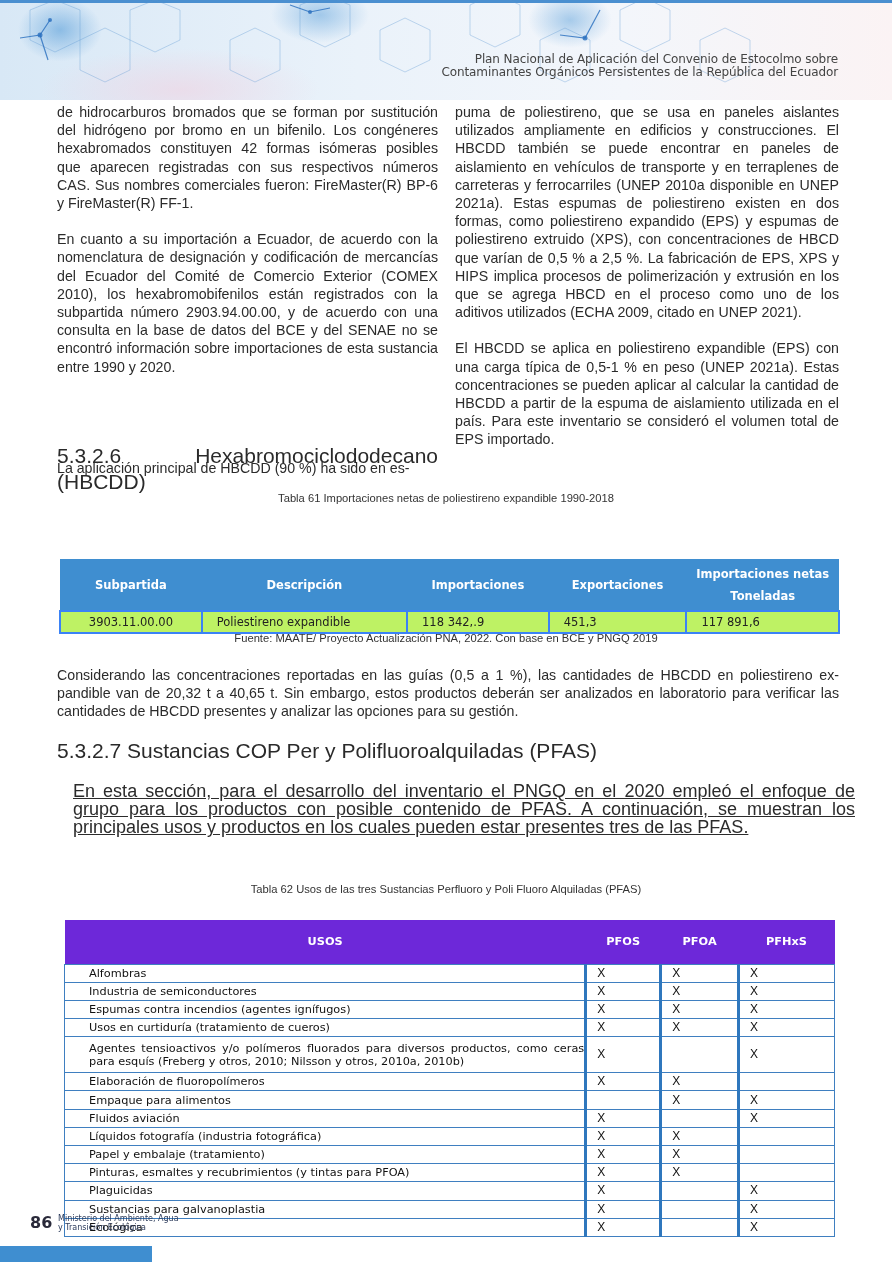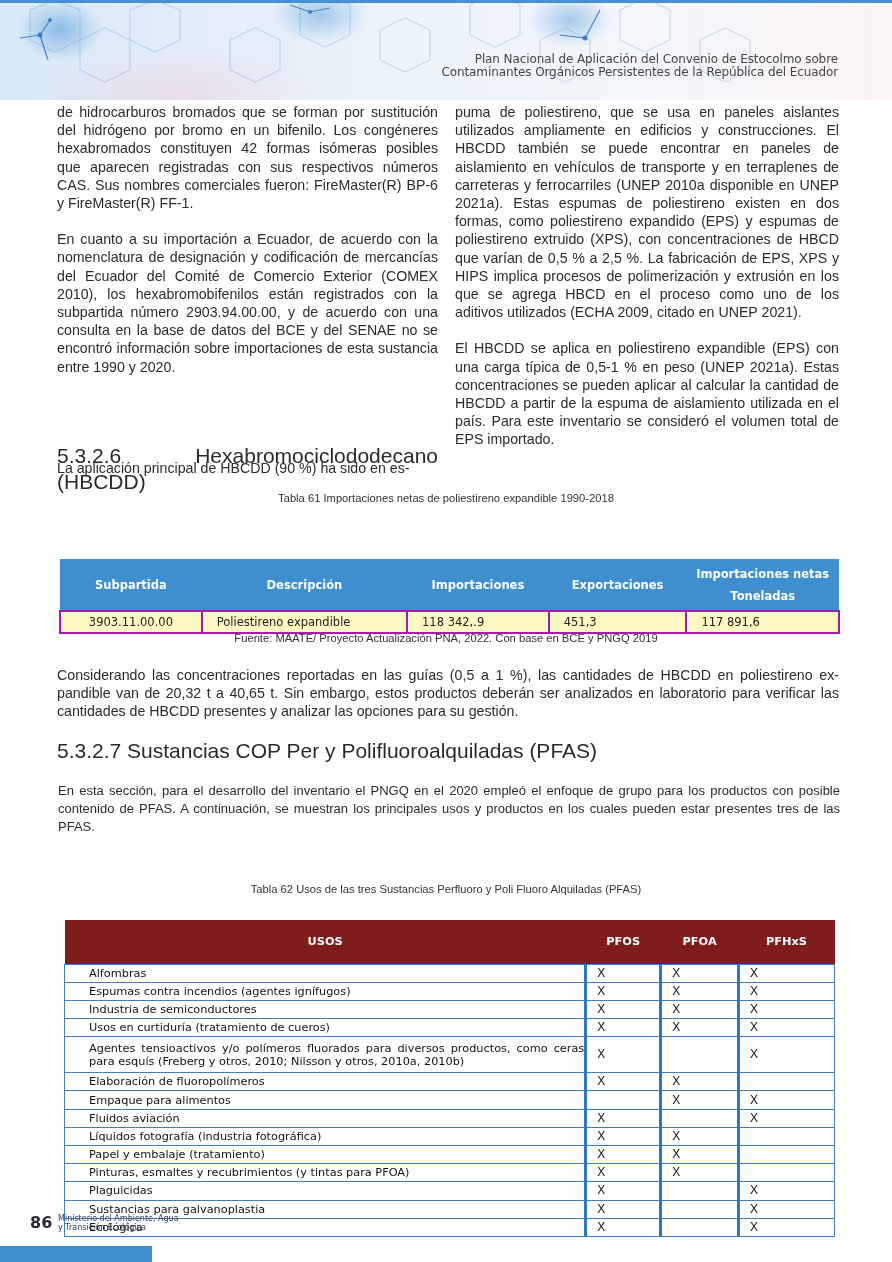--- a/index.html
+++ b/index.html
@@ -36,26 +36,26 @@
   .p-hbcdd { position: absolute; left: 57px; top: 459px; width: 381px; font-size: 14.2px; line-height: 18px; color: #2b2b2b; }
 
   .caption { position: absolute; left: 0; width: 892px; text-align: center; font-size: 11.2px; color: #333; }
   .cap61 { top: 492px; }
   .src61 { top: 632px; }
   .cap62 { top: 883px; }
 
   table { border-collapse: collapse; font-family: "DejaVu Sans", sans-serif; margin-top: 40px; }
   .t61 { position: absolute; left: 59px; top: 519px; width: 781px; font-size: 11.5px; }
   .t61 th { background: #3f8ed0; color: #fff; font-weight: bold; height: 52px; font-size: 11.5px; border: 0; }
-  .t61 td { border: 2px solid #a21caf; height: 22px; padding: 0 14px; color: #222; background: #fef9c3; }
+  .t61 td { border: 2px solid #3b82f6; height: 22px; padding: 0 14px; color: #222; background: #bef264; }
   .t61 td.c { text-align: center; }
   .t61 th.twoline { line-height: 22px; }
 
   .t62 { position: absolute; left: 64px; top: 880px; width: 771px; font-size: 11.3px; }
-  .t62 th { background: #7f1d1d; color: #fff; font-weight: bold; height: 44px; border: 0; font-size: 11.3px; }
+  .t62 th { background: #6d28d9; color: #fff; font-weight: bold; height: 44px; border: 0; font-size: 11.3px; }
   .t62 td { border-top: 1.5px solid #3f7fc0; border-bottom: 1.5px solid #3f7fc0; height: 18.2px; padding: 0 0; color: #111; background: #fff; line-height: 13px; }
   .t62 td.uso { padding-left: 24px; border-left: 1.5px solid #3f7fc0; text-align: justify; }
   .t62 td.mark { border-left: 3px solid #2f77bd; padding-left: 10px; font-family: "Liberation Sans", sans-serif; font-size: 12px; }
   .t62 td.last { border-right: 1.5px solid #3f7fc0; }
   .t62 tr.tall td { height: 36px; }
 
   .footer-num { position: absolute; left: 30px; top: 1213px; font-family: "DejaVu Sans", sans-serif; font-weight: bold; font-size: 16px; color: #2a2a3a; }
   .footer-org { position: absolute; left: 58px; top: 1215px; font-family: "DejaVu Sans", sans-serif; font-size: 8px; line-height: 8.5px; color: #2b3a5a; }
   .footer-bar { position: absolute; left: 0; top: 1246px; width: 152px; height: 16px; background: #3f8ed0; }
 </style>
@@ -146,21 +146,21 @@
     </tr>
   </tbody>
 </table>
 
 <div class="caption src61">Fuente: MAATE/ Proyecto Actualización PNA, 2022. Con base en BCE y PNGQ 2019</div>
 
 <div class="col" style="left:57px; top:666px; width:782px; font-size:14.2px; line-height:18.2px;">Considerando las concentraciones reportadas en las guías (0,5 a 1 %), las cantidades de HBCDD en poliestireno ex­pandible van de 20,32 t a 40,65 t. Sin embargo, estos productos deberán ser analizados en laboratorio para verificar las cantidades de HBCDD presentes y analizar las opciones para su gestión.</div>
 
 <div class="h-section" style="position:absolute; left:57px; top:738px; width:782px;">5.3.2.7  Sustancias COP Per y Polifluoroalquiladas (PFAS)</div>
 
-<div class="col" style="left:58px; top:782px; width:782px; font-size:13px; line-height:18.2px;">En esta sección, para el desarrollo del inventario el PNGQ en el 2020 empleó el enfoque de grupo para los productos con posible contenido de PFAS. A continuación, se muestran los principales usos y productos en los cuales pueden estar presentes tres de las PFAS.</div>
+<div class="col" style="left:73px; top:782px; width:782px; font-size:18px; line-height:18.2px;text-decoration:underline;">En esta sección, para el desarrollo del inventario el PNGQ en el 2020 empleó el enfoque de grupo para los productos con posible contenido de PFAS. A continuación, se muestran los principales usos y productos en los cuales pueden estar presentes tres de las PFAS.</div>
 
 <div class="caption cap62">Tabla 62 Usos de las tres Sustancias Perfluoro y Poli Fluoro Alquiladas (PFAS)</div>
 
 <table class="t62">
   <colgroup>
     <col style="width:522px">
       <col style="width:75px">
       <col style="width:78px">
       <col style="width:96px">
   </colgroup>
@@ -173,27 +173,27 @@
     </tr>
   </thead>
   <tbody id="t62-body">
       <tr>
         <td class="uso">Alfombras</td>
         <td class="mark">X</td>
         <td class="mark">X</td>
         <td class="mark last">X</td>
       </tr>
       <tr>
+        <td class="uso">Industria de semiconductores</td>
+        <td class="mark">X</td>
+        <td class="mark">X</td>
+        <td class="mark last">X</td>
+      </tr>
+      <tr>
         <td class="uso">Espumas contra incendios (agentes ignífugos)</td>
-        <td class="mark">X</td>
-        <td class="mark">X</td>
-        <td class="mark last">X</td>
-      </tr>
-      <tr>
-        <td class="uso">Industria de semiconductores</td>
         <td class="mark">X</td>
         <td class="mark">X</td>
         <td class="mark last">X</td>
       </tr>
       <tr>
         <td class="uso">Usos en curtiduría (tratamiento de cueros)</td>
         <td class="mark">X</td>
         <td class="mark">X</td>
         <td class="mark last">X</td>
       </tr>

